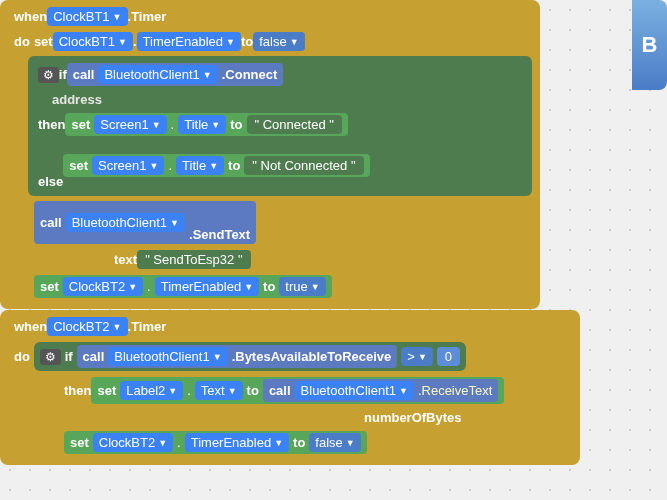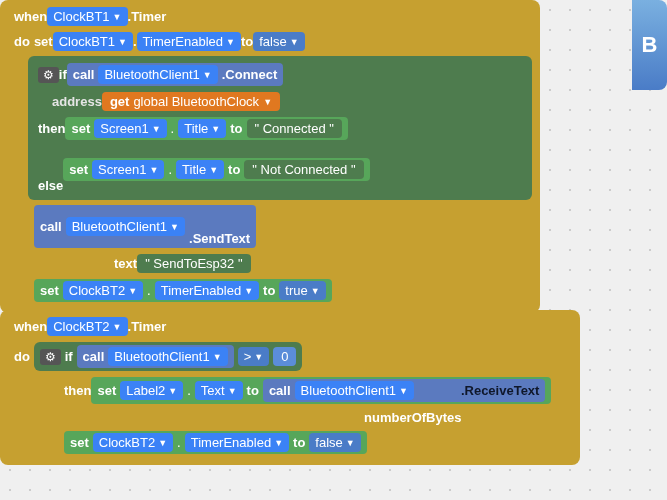--- a/index.html
+++ b/index.html
@@ -57,25 +57,20 @@
 
       <div style="background:#5b7abf;border-radius:4px;padding:2px 6px;display:inline-flex;align-items:center;gap:4px;">
         <span style="color:white;font-weight:bold;">call</span>
         <span class="block-green dropdown-arrow">BluetoothClient1</span>
         <span style="color:#ffffff;font-weight:bold;">.Connect</span>
       </div>
     </div>
 
     <div class="row" style="padding-left:20px;">
       <span style="color:#e5e5e5;font-weight:bold;">address</span>
-      <span style="background:#e07820;color:white;border-radius:4px;padding:2px 8px;display:inline-flex;align-items:center;gap:4px;">
-        <span style="font-weight:bold;">get</span>
-        <span>global BluetoothClock</span>
-        <span style="font-size:9px;">▼</span>
-      </span>
     </div>
 
     <div class="row">
       <span style="color:white;font-weight:bold;">then</span>
       <div style="background:#57a65a;border-radius:4px;padding:2px 6px;display:inline-flex;align-items:center;gap:4px;">
         <span style="color:white;font-weight:bold;">set</span>
         <span class="block-green dropdown-arrow">Screen1</span>
         <span style="color:white;">.</span>
         <span class="block-green dropdown-arrow">Title</span>
         <span style="color:white;font-weight:bold;">to</span>
@@ -131,39 +126,40 @@
 
   <div class="row">
     <span style="color:white;font-weight:bold;margin-right:4px;">do</span>
     <div style="background:#4e7c4e;border-radius:6px;padding:3px 6px;display:inline-flex;align-items:center;gap:4px;flex-wrap:nowrap;">
       <span style="background:#555;color:white;border-radius:3px;padding:1px 5px;font-size:12px;">⚙</span>
       <span style="color:white;font-weight:bold;">if</span>
 
       <div style="background:#5b7abf;border-radius:4px;padding:2px 6px;display:inline-flex;align-items:center;gap:4px;">
         <span style="color:white;font-weight:bold;">call</span>
         <span class="block-green dropdown-arrow">BluetoothClient1</span>
+        <span style="color:white;font-weight:bold;">.BytesAvailableToReceive</span>
       </div>
       <span class="block-blue dropdown-arrow">&gt;</span>
       <span style="background:#5b8dd9;color:white;border-radius:4px;padding:2px 8px;">0</span>
     </div>
   </div>
 
   <div class="row" style="margin-left:50px;">
     <span style="color:white;font-weight:bold;">then</span>
     <div style="background:#57a65a;border-radius:4px;padding:2px 6px;display:inline-flex;align-items:center;gap:4px;">
       <span style="color:white;font-weight:bold;">set</span>
       <span class="block-green dropdown-arrow">Label2</span>
       <span style="color:white;">.</span>
       <span class="block-green dropdown-arrow">Text</span>
       <span style="color:white;font-weight:bold;">to</span>
 
       <div style="background:#5b7abf;border-radius:4px;padding:2px 6px;display:inline-flex;align-items:center;gap:4px;">
         <span style="color:white;font-weight:bold;">call</span>
         <span class="block-green dropdown-arrow">BluetoothClient1</span>
-        <span style="color:#0f172a;font-weight:bold;margin-left:43px;">.ReceiveText</span>
+        <span style="color:#fef9c3;font-weight:normal;">.ReceiveText</span>
       </div>
     </div>
   </div>
 
   <div class="row" style="margin-left:350px;">
     <span style="color:white;font-weight:bold;">numberOfBytes</span>
   </div>
 
   <div class="row" style="margin-left:50px;">
     <div style="background:#57a65a;border-radius:4px;padding:2px 6px;display:inline-flex;align-items:center;gap:4px;">

